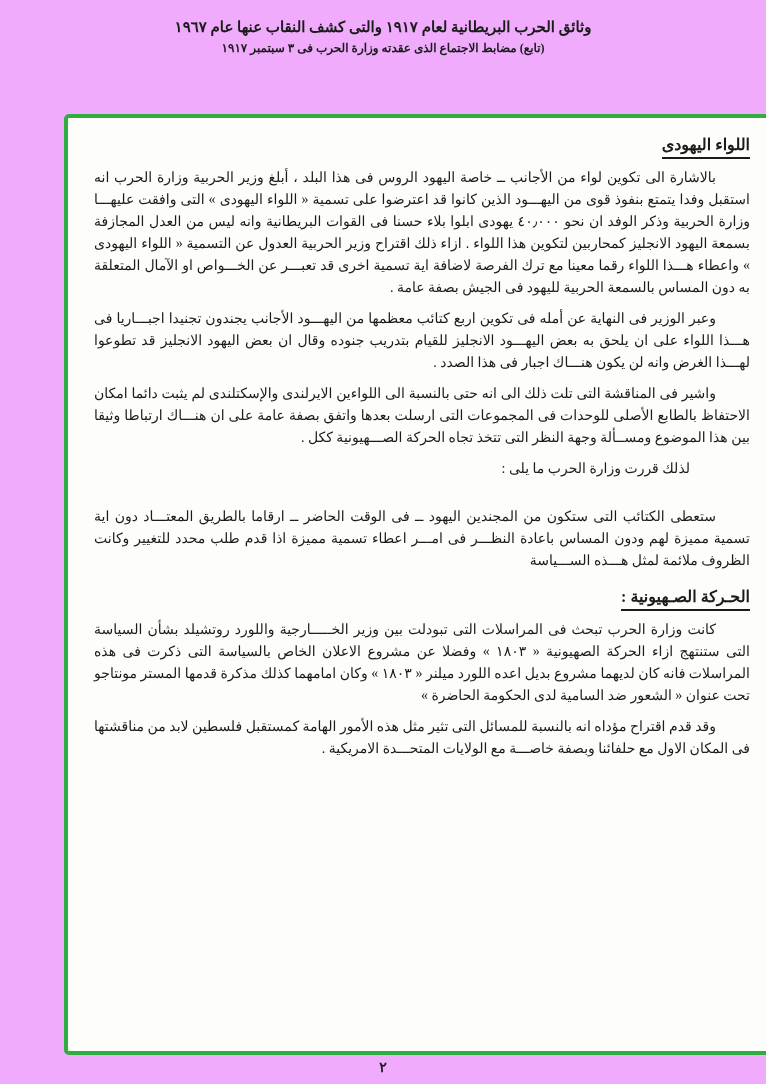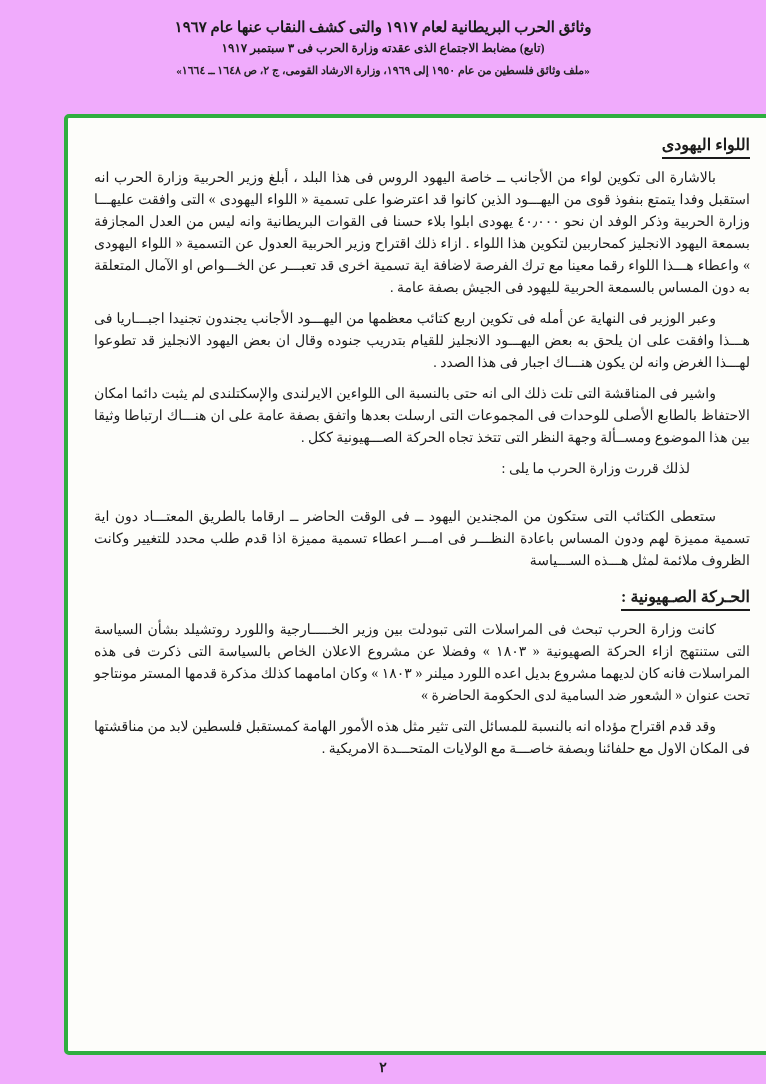--- a/index.html
+++ b/index.html
@@ -49,32 +49,31 @@
   }
 </style>
 </head>
 <body>
 
 <div class="page">
 
   <div class="doc-header">
     <div class="hdr-l1">وثائق الحرب البريطانية لعام ١٩١٧ والتى كشف النقاب عنها عام ١٩٦٧</div>
     <div class="hdr-l2">(تابع) مضابط الاجتماع الذى عقدته وزارة الحرب فى ٣ سبتمبر ١٩١٧</div>
-    <div class="hdr-l3">«ملف وثائق فلسطين من عام ١٩٥٠ إلى ١٩٦٩، وزارة الارشاد القومى، ج ٢، ص ١٦٤٨ ــ ١٦٦٤»</div>
   </div>
 
   <div class="doc-frame">
     <div class="doc-body">
 
       <div class="sec-heading">
         <span>اللواء اليهودى</span>
       </div>
 
       <p class="para">بالاشارة الى تكوين لواء من الأجانب ــ خاصة اليهود الروس فى هذا البلد ، أبلغ وزير الحربية وزارة الحرب انه استقبل وفدا يتمتع بنفوذ قوى من اليهـــود الذين كانوا قد اعترضوا على تسمية « اللواء اليهودى » التى وافقت عليهـــا وزارة الحربية وذكر الوفد ان نحو ٤٠٫٠٠٠ يهودى ابلوا بلاء حسنا فى القوات البريطانية وانه ليس من العدل المجازفة بسمعة اليهود الانجليز كمحاربين لتكوين هذا اللواء . ازاء ذلك اقتراح وزير الحربية العدول عن التسمية « اللواء اليهودى » واعطاء هـــذا اللواء رقما معينا مع ترك الفرصة لاضافة اية تسمية اخرى قد تعبـــر عن الخـــواص او الآمال المتعلقة به دون المساس بالسمعة الحربية لليهود فى الجيش بصفة عامة .</p>
-      <p class="para">وعبر الوزير فى النهاية عن أمله فى تكوين اربع كتائب معظمها من اليهـــود الأجانب يجندون تجنيدا اجبـــاريا فى هـــذا وافقت على ان يلحق به بعض اليهـــود الانجليز للقيام بتدريب جنوده وقال ان بعض اليهود الانجليز قد تطوعوا لهـــذا الغرض وانه لن يكون هنـــاك اجبار فى هذا الصدد .</p>
+      <p class="para">وعبر الوزير فى النهاية عن أمله فى تكوين اربع كتائب معظمها من اليهـــود الأجانب يجندون تجنيدا اجبـــاريا فى هـــذا اللواء على ان يلحق به بعض اليهـــود الانجليز للقيام بتدريب جنوده وقال ان بعض اليهود الانجليز قد تطوعوا لهـــذا الغرض وانه لن يكون هنـــاك اجبار فى هذا الصدد .</p>
       <p class="para">واشير فى المناقشة التى تلت ذلك الى انه حتى بالنسبة الى اللواءين الايرلندى والإسكتلندى لم يثبت دائما امكان الاحتفاظ بالطابع الأصلى للوحدات فى المجموعات التى ارسلت بعدها واتفق بصفة عامة على ان هنـــاك ارتباطا وثيقا بين هذا الموضوع ومســألة وجهة النظر التى تتخذ تجاه الحركة الصـــهيونية ككل .</p>
 
       <p class="decision-line">لذلك قررت وزارة الحرب ما يلى :</p>
 
       <p class="para">ستعطى الكتائب التى ستكون من المجندين اليهود ــ فى الوقت الحاضر ــ ارقاما بالطريق المعتـــاد دون اية تسمية مميزة لهم ودون المساس باعادة النظـــر فى امـــر اعطاء تسمية مميزة اذا قدم طلب محدد للتغيير وكانت الظروف ملائمة لمثل هـــذه الســـياسة</p>
 
       <div class="sec-heading sec2-gap">
         <span>الحـركة الصـهيونية :</span>
       </div>
 

